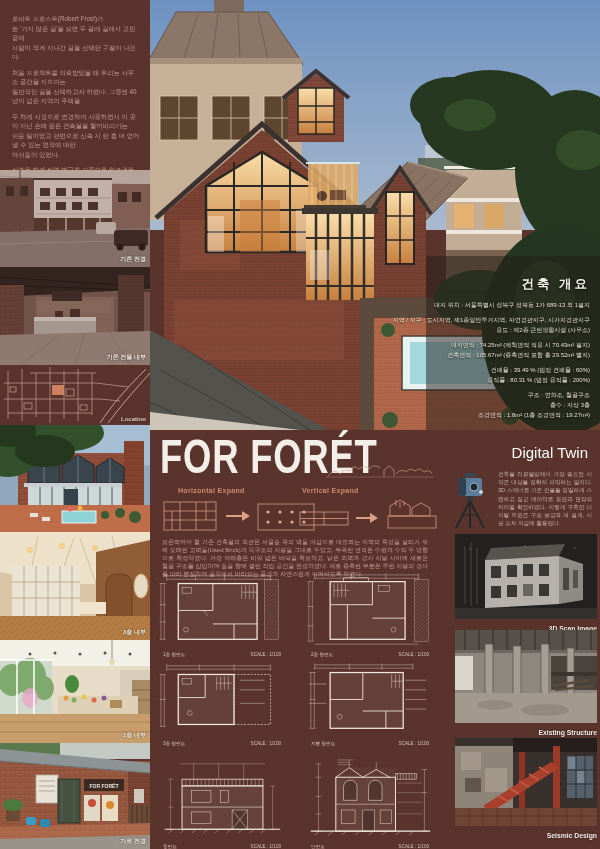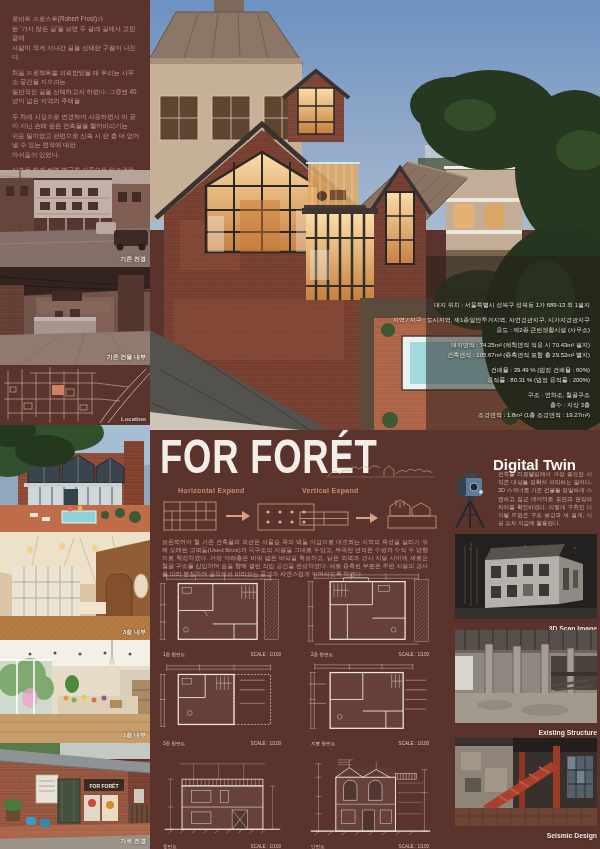--- a/index.html
+++ b/index.html
@@ -26,21 +26,21 @@
   .dlabel{position:absolute;top:57px;font-size:7px;font-weight:bold;color:#cf8a6f;letter-spacing:.3px;}
   .dlabel.h{left:28px}.dlabel.v{left:152px}
   .diagrams{position:absolute;left:0;top:66px;}
   .center-para{position:absolute;left:12px;top:108px;width:266px;margin:0;font-size:6px;line-height:8px;color:#c59b8e;text-align:justify;}
   .plans{position:absolute;left:7px;top:142px;display:grid;grid-template-columns:130px 130px;column-gap:18px;row-gap:4px;}
   .elevs{position:absolute;left:7px;top:324px;display:grid;grid-template-columns:130px 130px;column-gap:18px;}
   .plan-cell{width:130px;}
   .plan-cap{display:flex;justify-content:space-between;padding:0 6px;font-size:4.6px;color:#dcc4b5;margin-top:1px;}
   
   .right-col{position:absolute;left:440px;top:430px;width:160px;height:419px;}
-  .dt-title{position:absolute;top:14px;right:12px;margin:12px;font-size:15px;font-weight:bold;color:#fdfbf8;}
+  .dt-title{position:absolute;top:14px;right:12px;margin:0;font-size:15px;font-weight:normal;color:#fdfbf8;}
   .dt-row{position:absolute;top:40px;left:8px;right:8px;height:64px;display:flex;}
   .dt-para{margin:0 0 0 6px;flex:1;font-size:5.6px;line-height:8.2px;color:#c8b3aa;text-align:justify;}
   .rwrap{position:absolute;left:15px;width:142px;}
   .rcap{text-align:right;font-size:6.8px;font-weight:bold;color:#f5efe8;margin-top:2px;text-shadow:0 0 2px rgba(0,0,0,.6);}
   .w-scan{top:104px}.w-exist{top:200px}.w-seis{top:308px}
 </style>
 </head>
 <body>
 
 <svg width="0" height="0" style="position:absolute" aria-hidden="true">
@@ -396,20 +396,21 @@
       <ellipse cx="330" cy="300" rx="46" ry="30" fill="#2a3f24" opacity="0.9"></ellipse>
       <ellipse cx="412" cy="330" rx="80" ry="105" fill="#243620"></ellipse>
       <ellipse cx="395" cy="300" rx="30" ry="40" fill="#32492a" opacity="0.8"></ellipse>
       <rect x="276" y="256" width="174" height="174" fill="#241c18" opacity="0.5"></rect>
 
       <polygon points="0,430 0,330 178,430" fill="#53524d"></polygon>
       <path d="M10,370 120,430M30,345 160,430M0,402 60,430" stroke="#00000035" stroke-width="1.2" fill="none"></path>
       <polygon points="0,412 150,430 0,430" fill="#cdc5b8"></polygon>
     </svg>
     <div class="overview">
+      <div class="ov-title">건축 개요</div>
       <div class="ov-line">대지 위치 : 서울특별시 성북구 성북동 1가 689-13 외 1필지</div>
       <div class="ov-line ov-gap">지역 / 지구 : 도시지역, 제1종일반주거지역, 자연경관지구, 시가지경관지구</div>
       <div class="ov-line">용도 : 제2종 근린생활시설 (사무소)</div>
       <div class="ov-line ov-gap">대지면적 : 74.25m² (제척면적 적용 시 70.43m² 필지)</div>
       <div class="ov-line">건축면적 : 105.67m² (증축면적 포함 총 29.52m² 별지)</div>
       <div class="ov-line ov-gap">건폐율 : 39.49 % (법정 건폐율 : 60%)</div>
       <div class="ov-line">용적률 : 80.31 % (법정 용적률 : 200%)</div>
       <div class="ov-line ov-gap">구조 : 연와조, 철골구조</div>
       <div class="ov-line">층수 : 지상 3층</div>
       <div class="ov-line">조경면적 : 1.8m² (1층 조경면적 : 19.27m²)</div>

